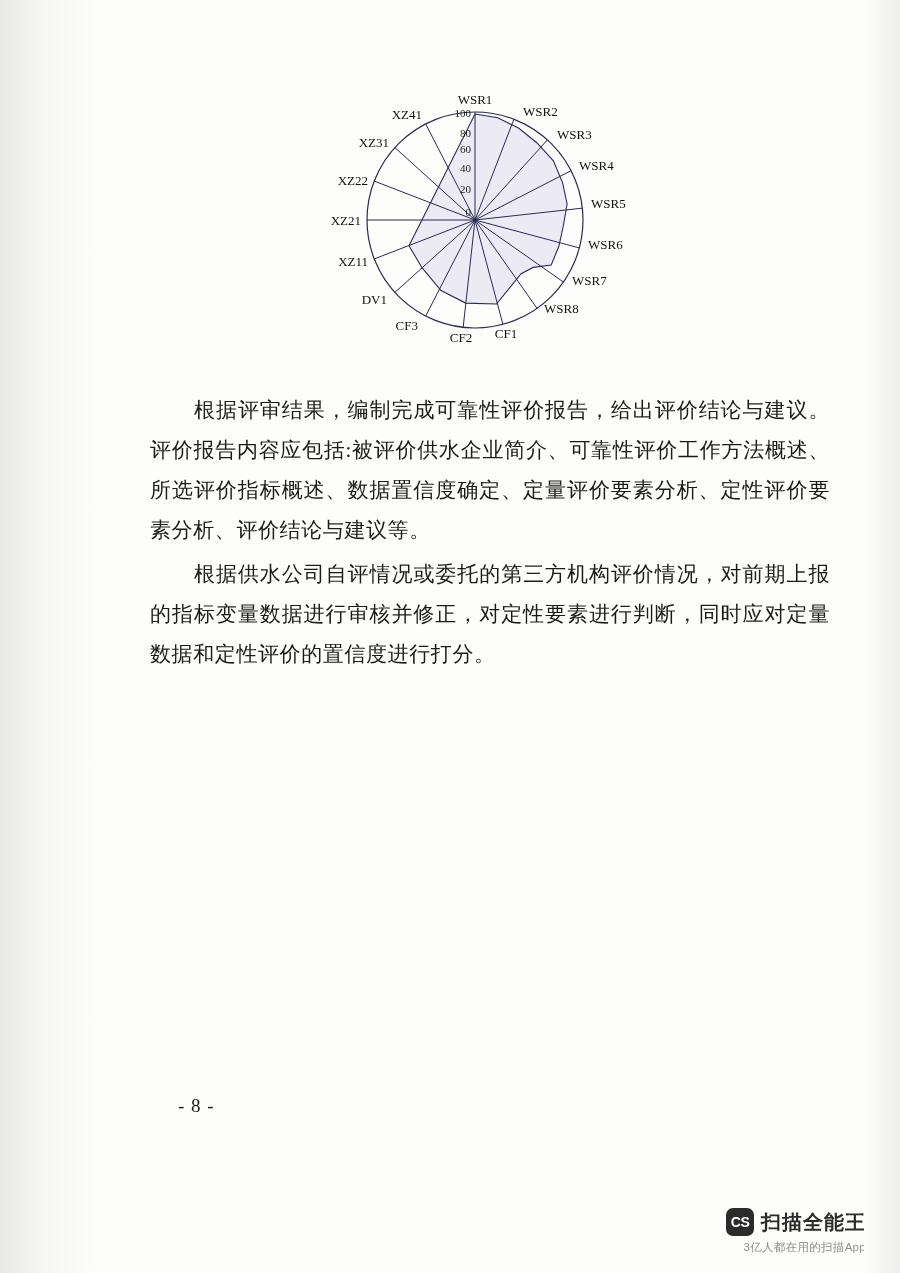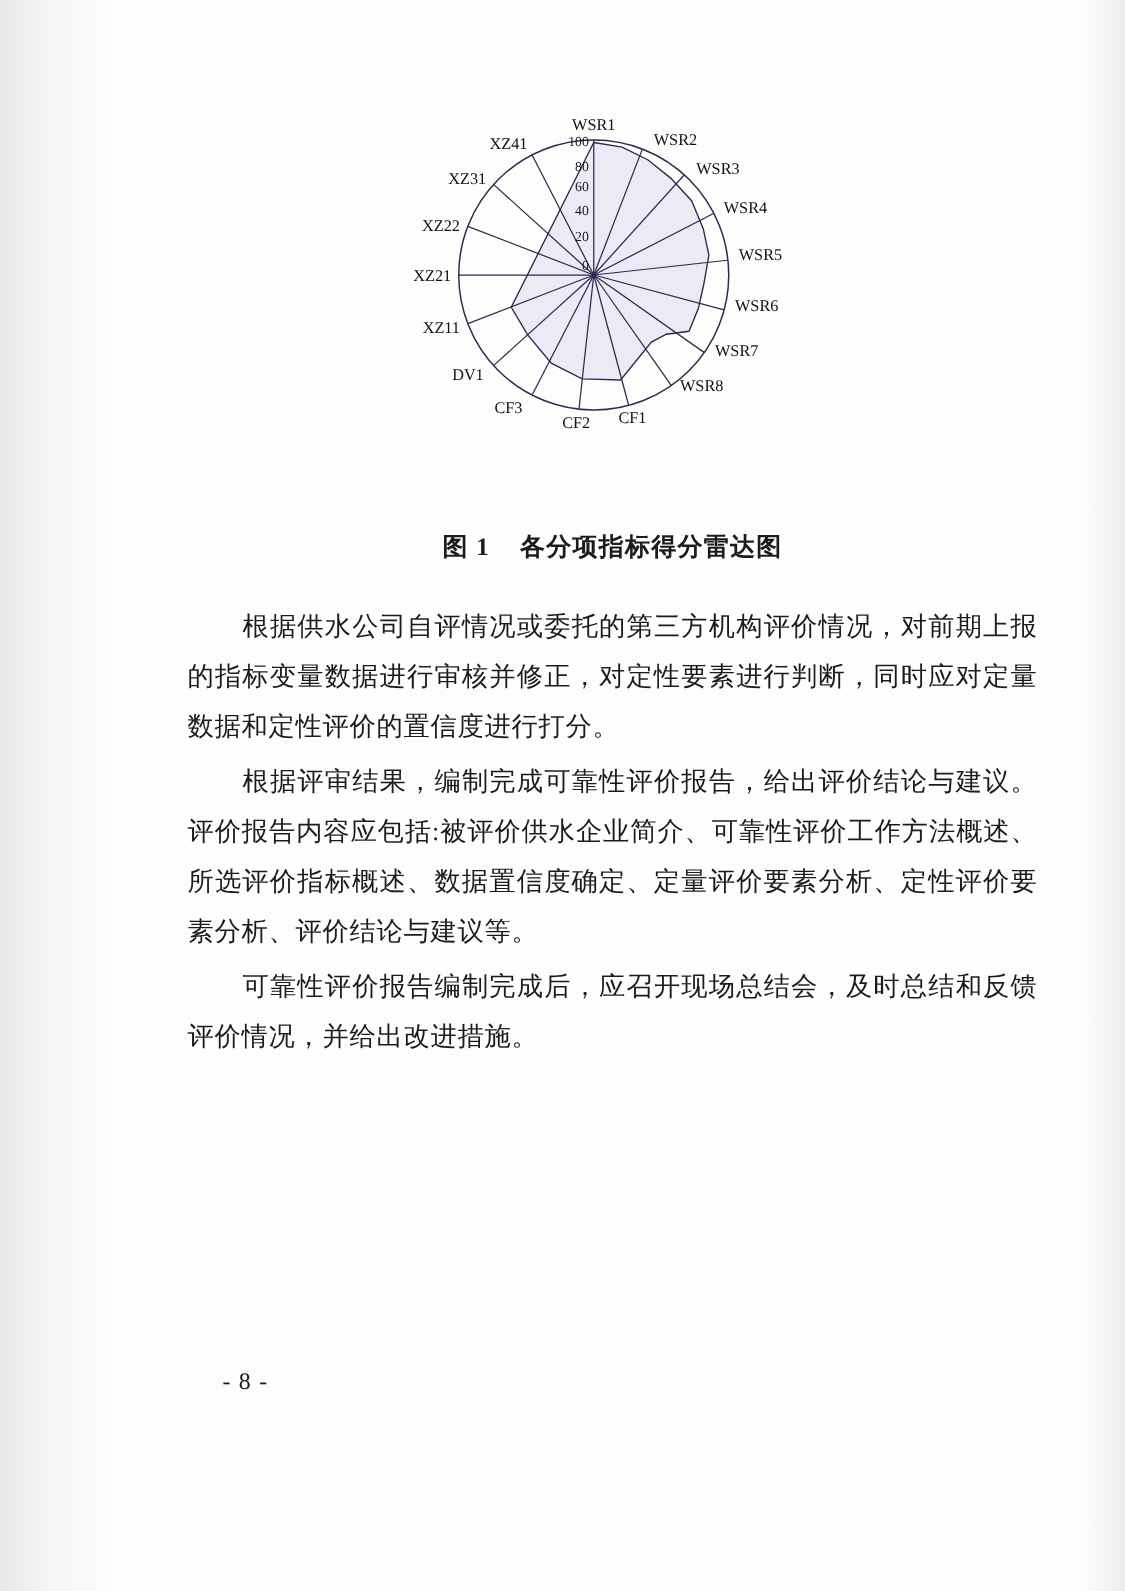--- a/index.html
+++ b/index.html
@@ -214,27 +214,30 @@
             <text x="-107" y="46" text-anchor="end">XZ11</text>
             <text x="-114" y="5" text-anchor="end">XZ21</text>
             <text x="-107" y="-35" text-anchor="end">XZ22</text>
             <text x="-86" y="-73" text-anchor="end">XZ31</text>
             <text x="-53" y="-101" text-anchor="end">XZ41</text>
           </g>
         </g>
       </svg>
     </div>
 
-    <div class="fig-caption">
-      <span>图 1</span><span class="gap"></span><span>各分项指标得分雷达图</span>
+
+    <p class="para">根据评审结果，编制完成可靠性评价报告，给出评价结论与建议。评价报告内容应包括:被评价供水企业简介、可靠性评价工作方法概述、所选评价指标概述、数据置信度确定、定量评价要素分析、定性评价要素分析、评价结论与建议等。</p>
+    <p class="para">根据供水公司自评情况或委托的第三方机构评价情况，对前期上报的指标变量数据进行审核并修正，对定性要素进行判断，同时应对定量数据和定性评价的置信度进行打分。</p>
+
+
+  </div>
+
+  <div class="page-number">- 8 -</div>
+
+  <div class="watermark">
+    <div class="wm-row">
+      <div class="wm-badge">CS</div>
+      <div class="wm-title">扫描全能王</div>
     </div>
-
-    <p class="para">根据供水公司自评情况或委托的第三方机构评价情况，对前期上报的指标变量数据进行审核并修正，对定性要素进行判断，同时应对定量数据和定性评价的置信度进行打分。</p>
-    <p class="para">根据评审结果，编制完成可靠性评价报告，给出评价结论与建议。评价报告内容应包括:被评价供水企业简介、可靠性评价工作方法概述、所选评价指标概述、数据置信度确定、定量评价要素分析、定性评价要素分析、评价结论与建议等。</p>
-
-    <p class="para">可靠性评价报告编制完成后，应召开现场总结会，及时总结和反馈评价情况，并给出改进措施。</p>
-
+    <div class="wm-sub">3亿人都在用的扫描App</div>
   </div>
 
-  <div class="page-number">- 8 -</div>
-
-
 </div>
 
 </body></html>

